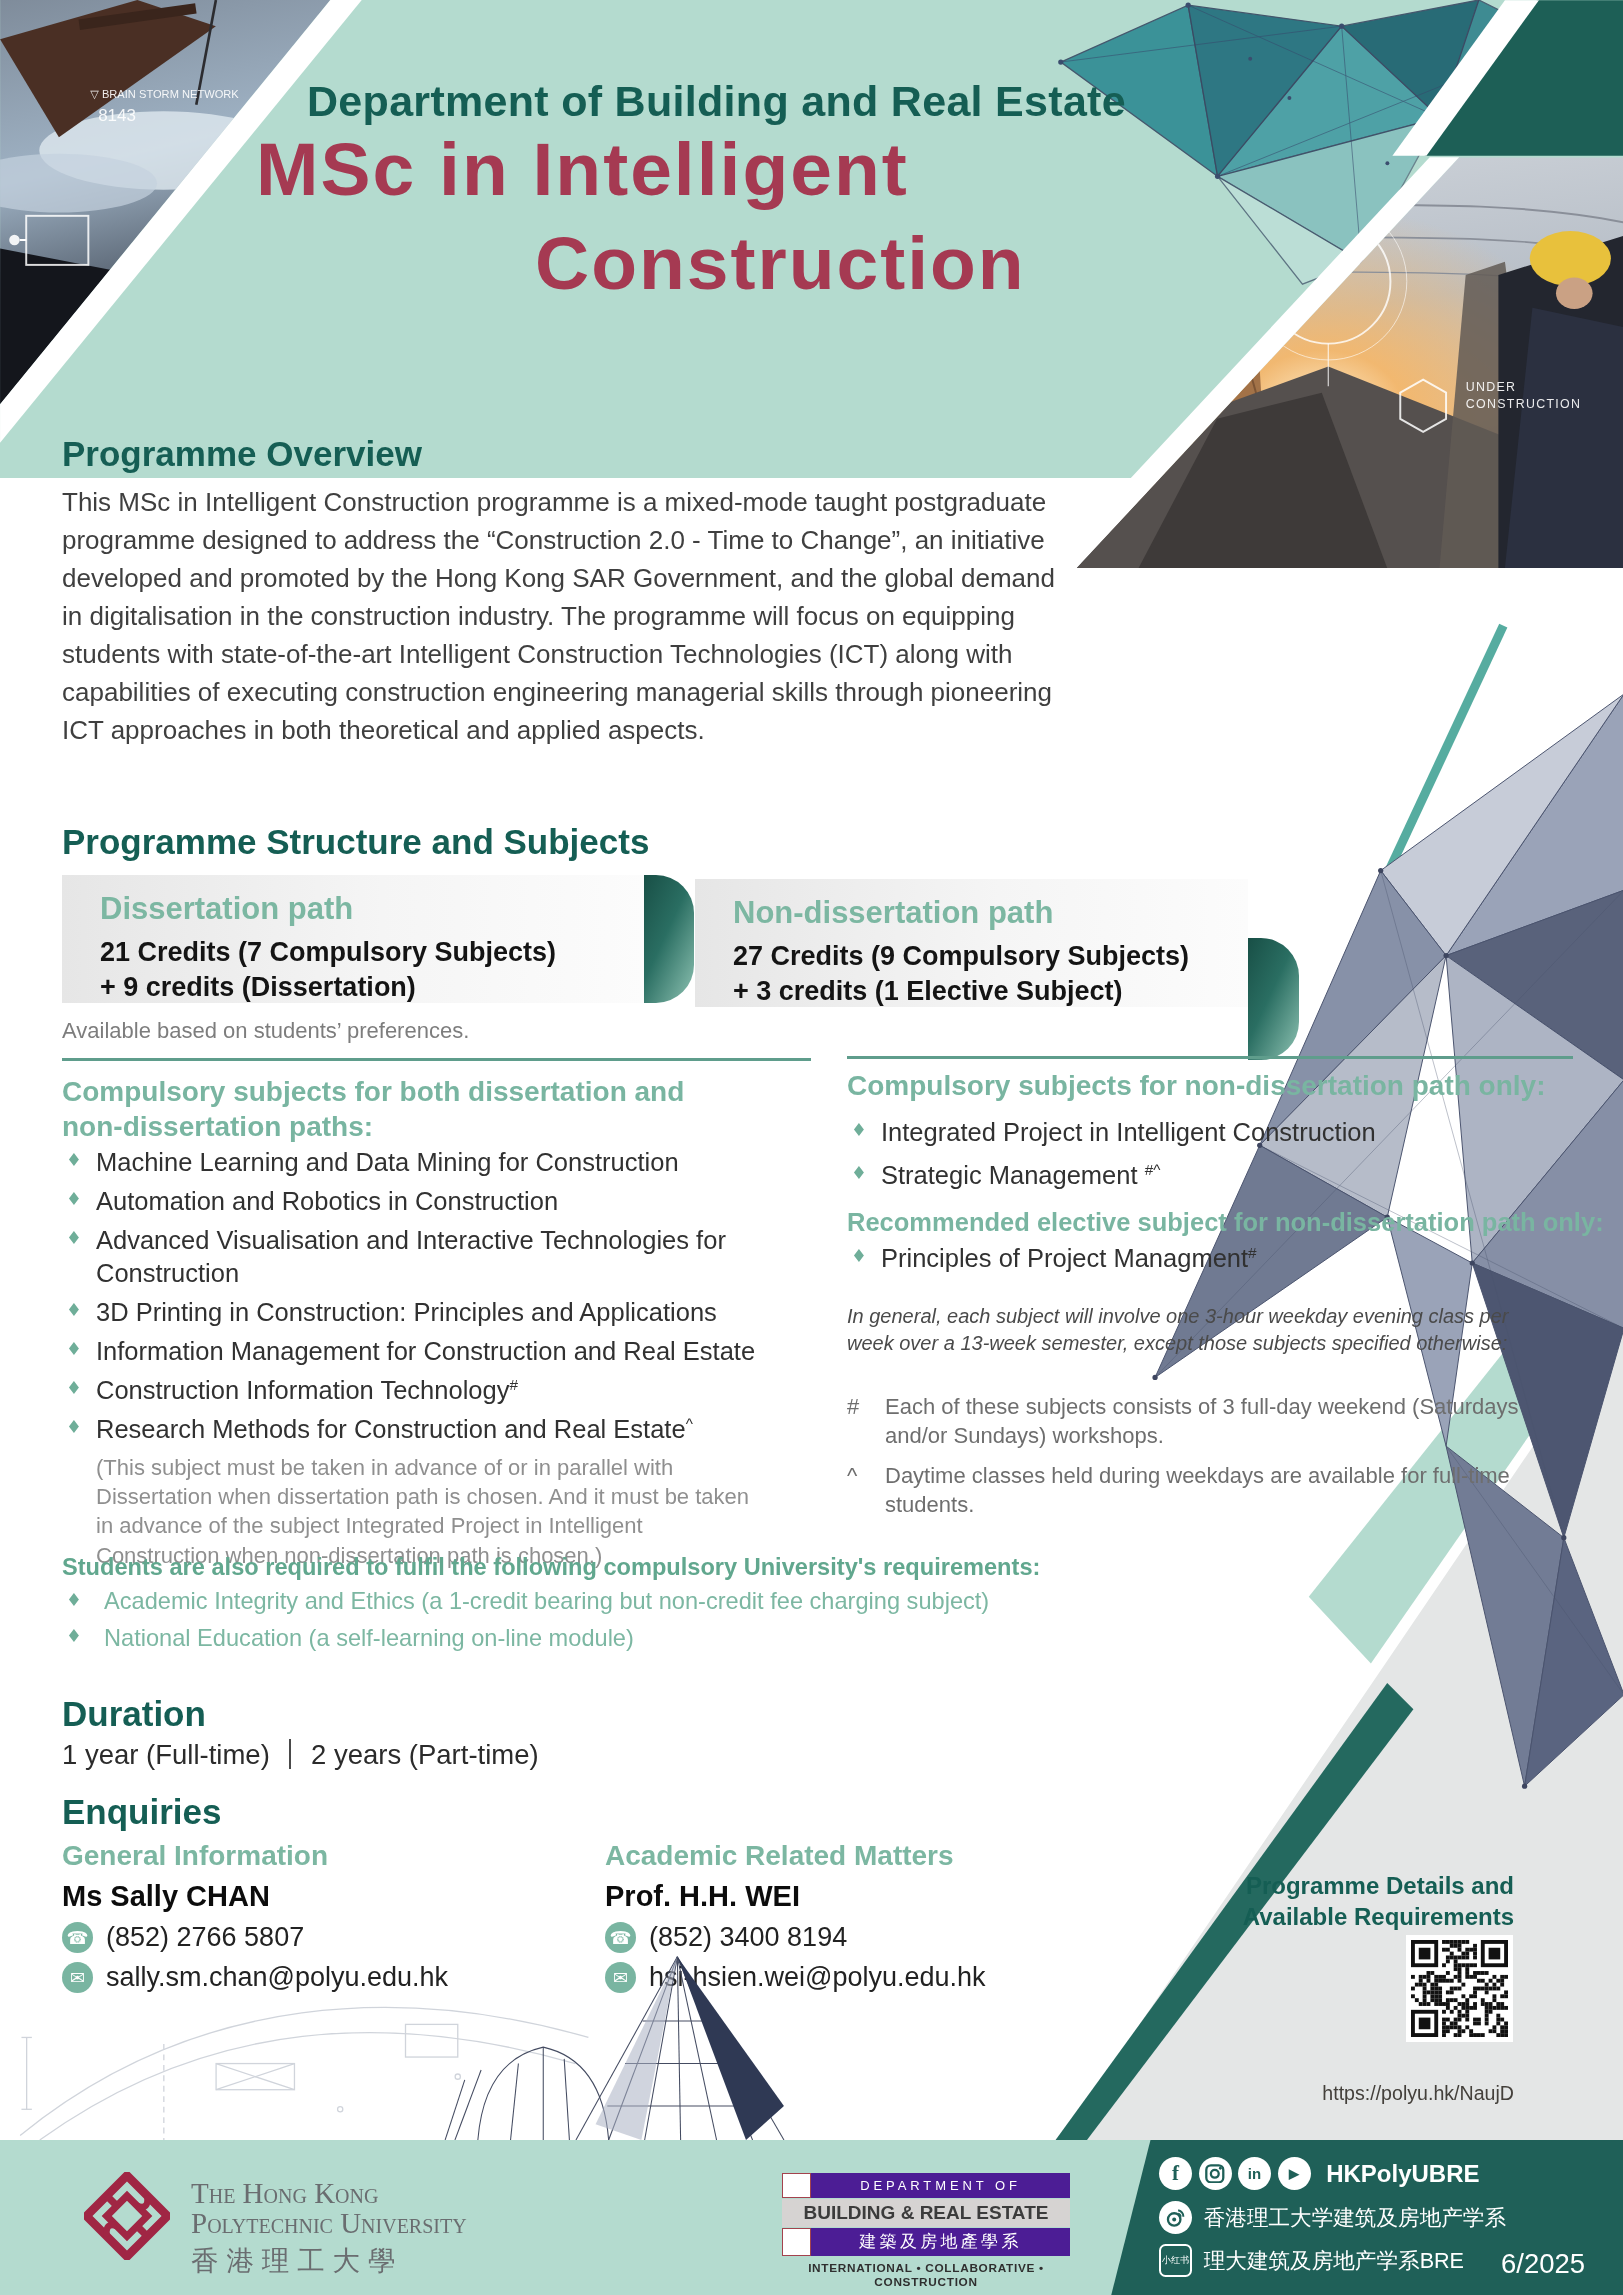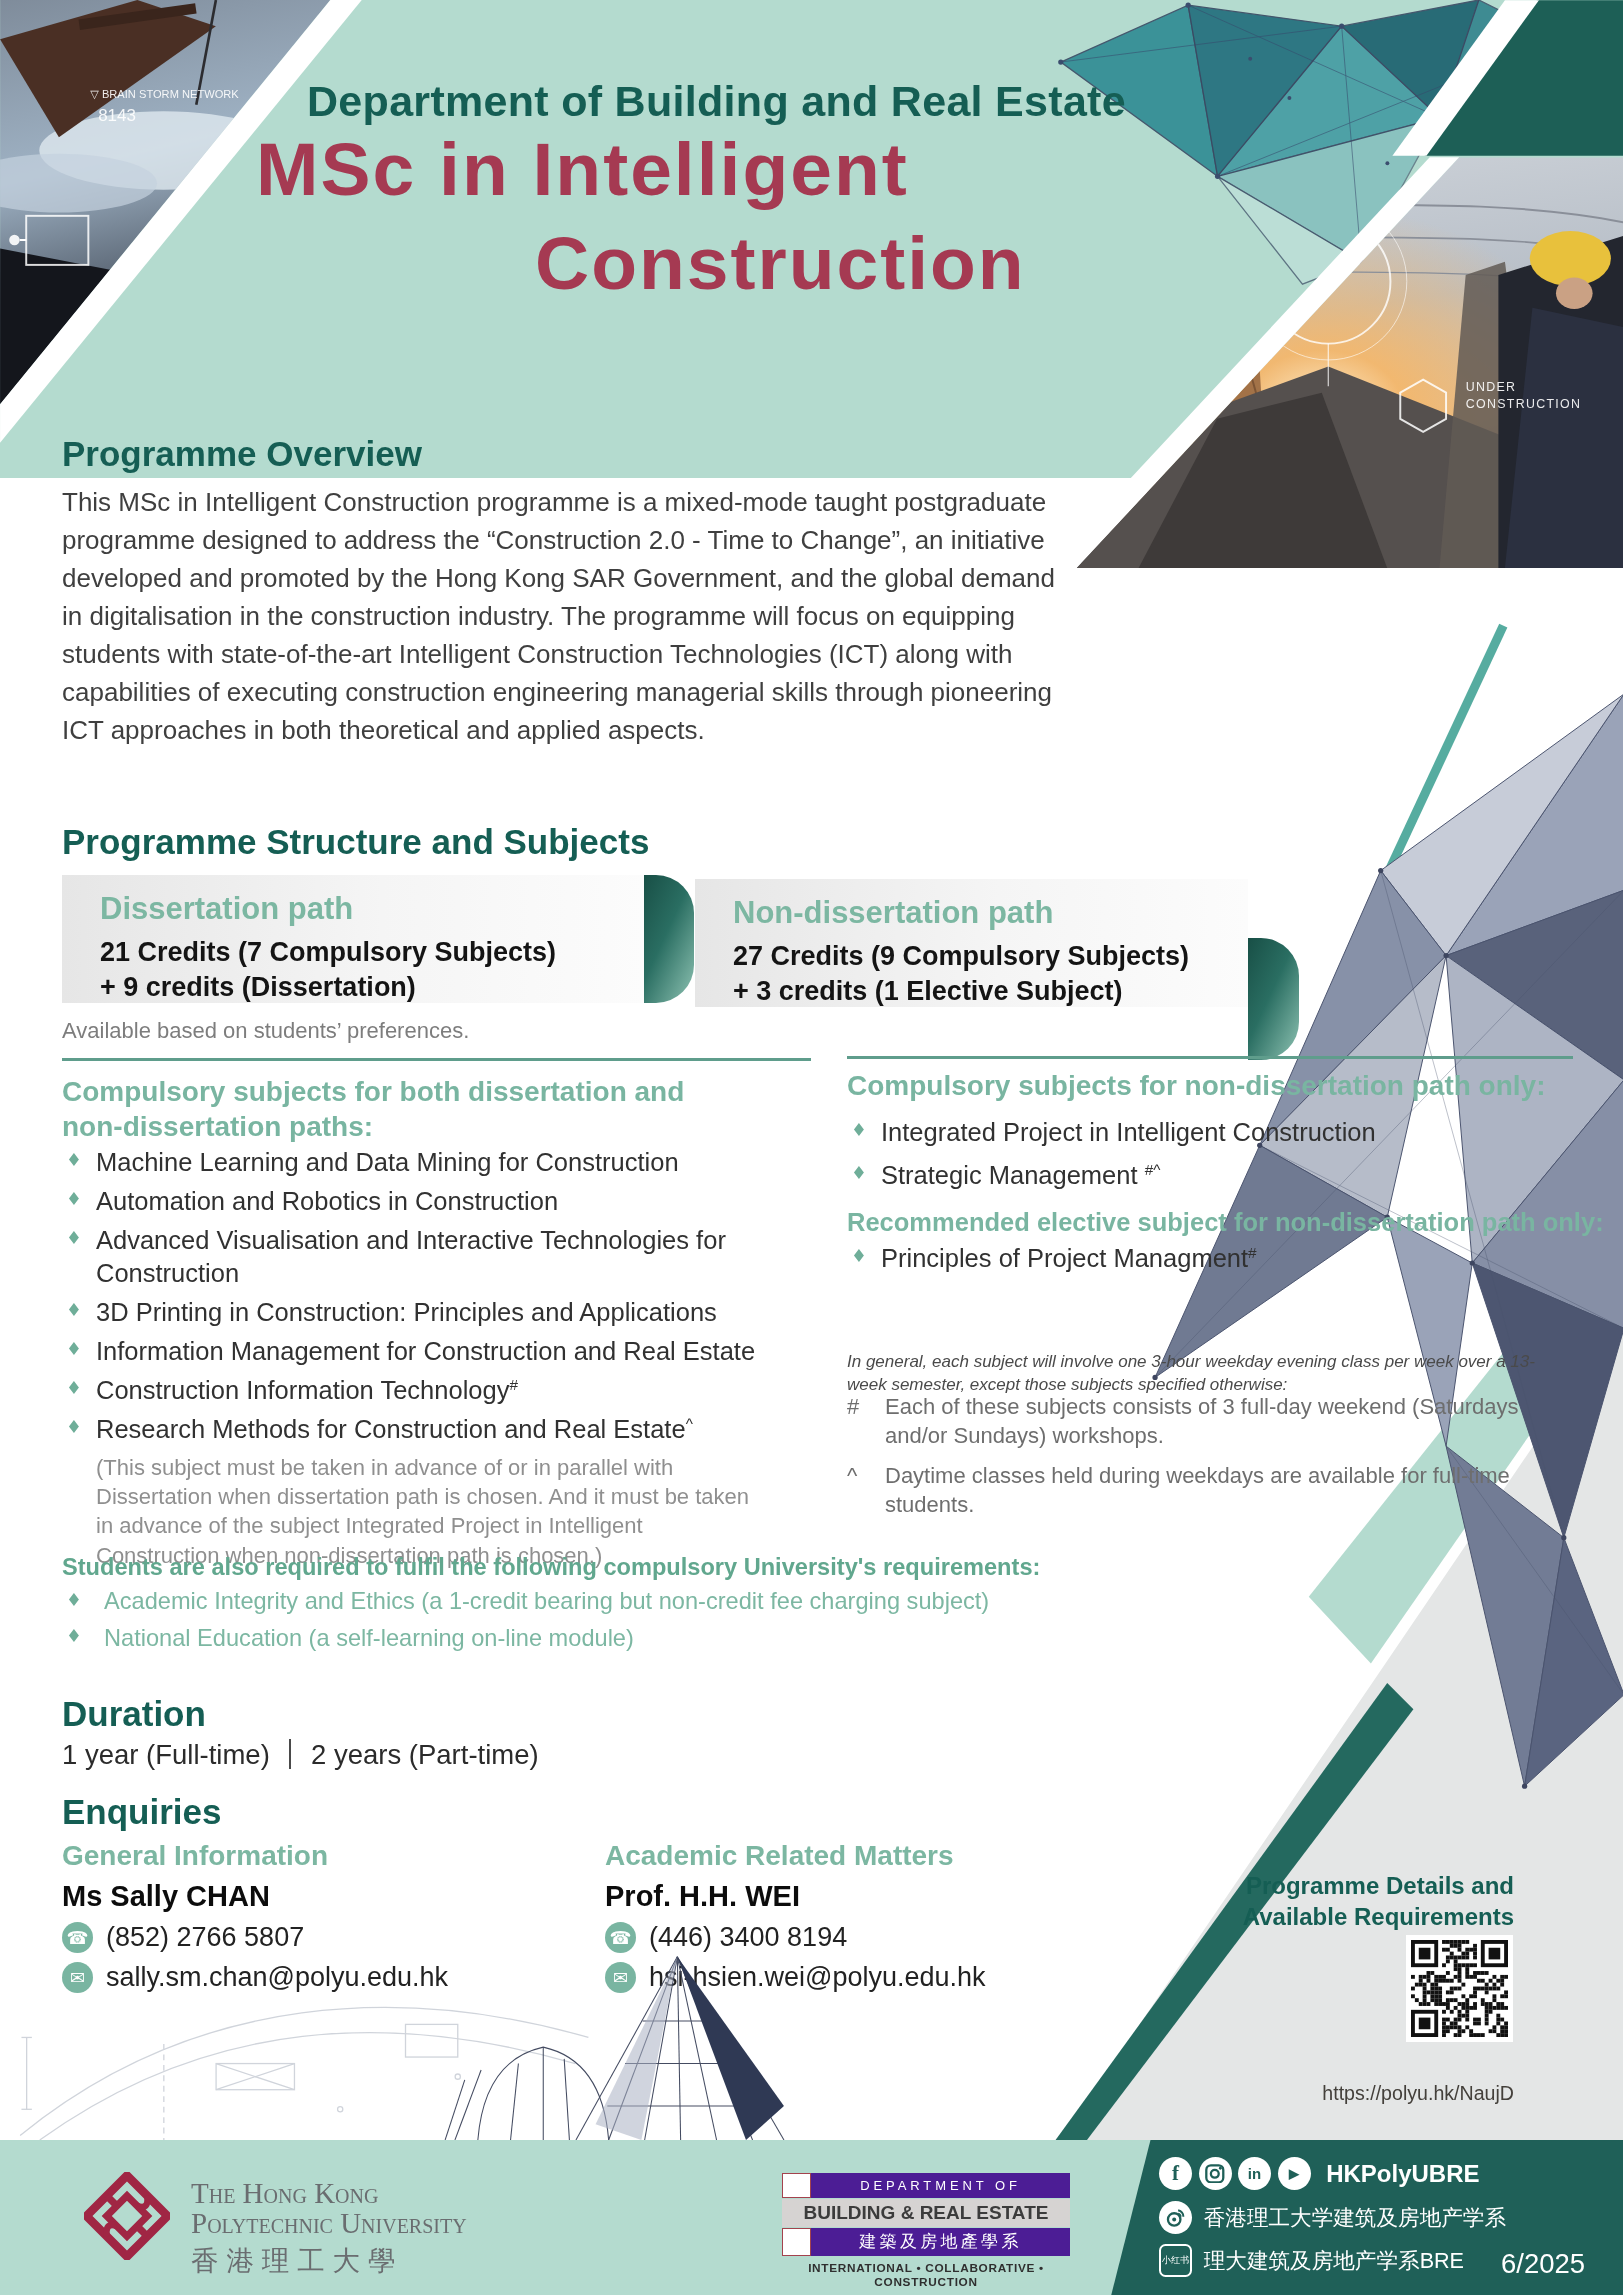--- a/index.html
+++ b/index.html
@@ -26,21 +26,21 @@
   .col-rule{height:2.6px;background:#5f9d8c;}
   
   .subj-list{font-size:25.5px;color:#313131;line-height:1.28;}
   .subj-list .li{position:relative;padding-left:34px;margin-bottom:6.5px;width:733px;}
   .subj-list .li::before{content:"\2666";position:absolute;left:3.9px;top:2.6px;font-size:17.7px;color:#6fae99;
                          font-family:"DejaVu Sans",sans-serif;}
   .green-li{color:#7cb7a2;}
   .green-li::before{color:#6fae99;}
   sup{font-size:60%;}
   .research-note{margin-left:34px;margin-top:2.6px;width:661px;font-size:22px;line-height:1.34;color:#8f8f8f;}
-  .schedule-note{font-style:italic;font-size:17px;line-height:1.35;color:#4a4a4a;width:707px;margin-top:48px;}
+  .schedule-note{font-style:italic;font-size:20px;line-height:1.35;color:#4a4a4a;width:707px;}
   .fnote{display:flex;font-size:22px;line-height:1.33;color:#6e6e6e;margin-bottom:10.5px;width:693px;}
   .fnote .mark{width:38px;flex:none;}
   
   .enq-label{font-size:28px;font-weight:700;color:#7cb7a2;}
   .enq-name{font-size:29px;font-weight:700;color:#0c0c0c;}
   .contact-row{display:flex;align-items:center;font-size:27px;color:#222222;margin-top:9.2px;}
   .contact-icon{flex:none;width:31px;height:31px;border-radius:50%;background:#79b5a1;color:#ffffff;
                 display:flex;align-items:center;justify-content:center;font-size:17.7px;margin-right:13px;
                 font-family:"DejaVu Sans",sans-serif;}
   .dur-sep{display:inline-block;border-left:2px solid #4a4a4a;height:30px;margin:0 19.6px;vertical-align:-5.2px;}
@@ -306,21 +306,21 @@
       <span class="contact-icon">✉</span>
       <span>sally.sm.chan@polyu.edu.hk</span>
     </div>
   </div>
 
   <div class="abs" style="left:605px;top:1840px;width:523px">
     <div class="enq-label">Academic Related Matters</div>
     <div class="enq-name" style="margin-top:7.9px">Prof. H.H. WEI</div>
     <div class="contact-row">
       <span class="contact-icon">☎</span>
-      <span>(446) 3400 8194</span>
+      <span>(852) 3400 8194</span>
     </div>
     <div class="contact-row">
       <span class="contact-icon">✉</span>
       <span>hsi-hsien.wei@polyu.edu.hk</span>
     </div>
   </div>
 
   <div class="abs panel-title" style="left:1174px;top:1870px;width:340px">
     <div>Programme Details and</div>
     <div>Available Requirements</div>

